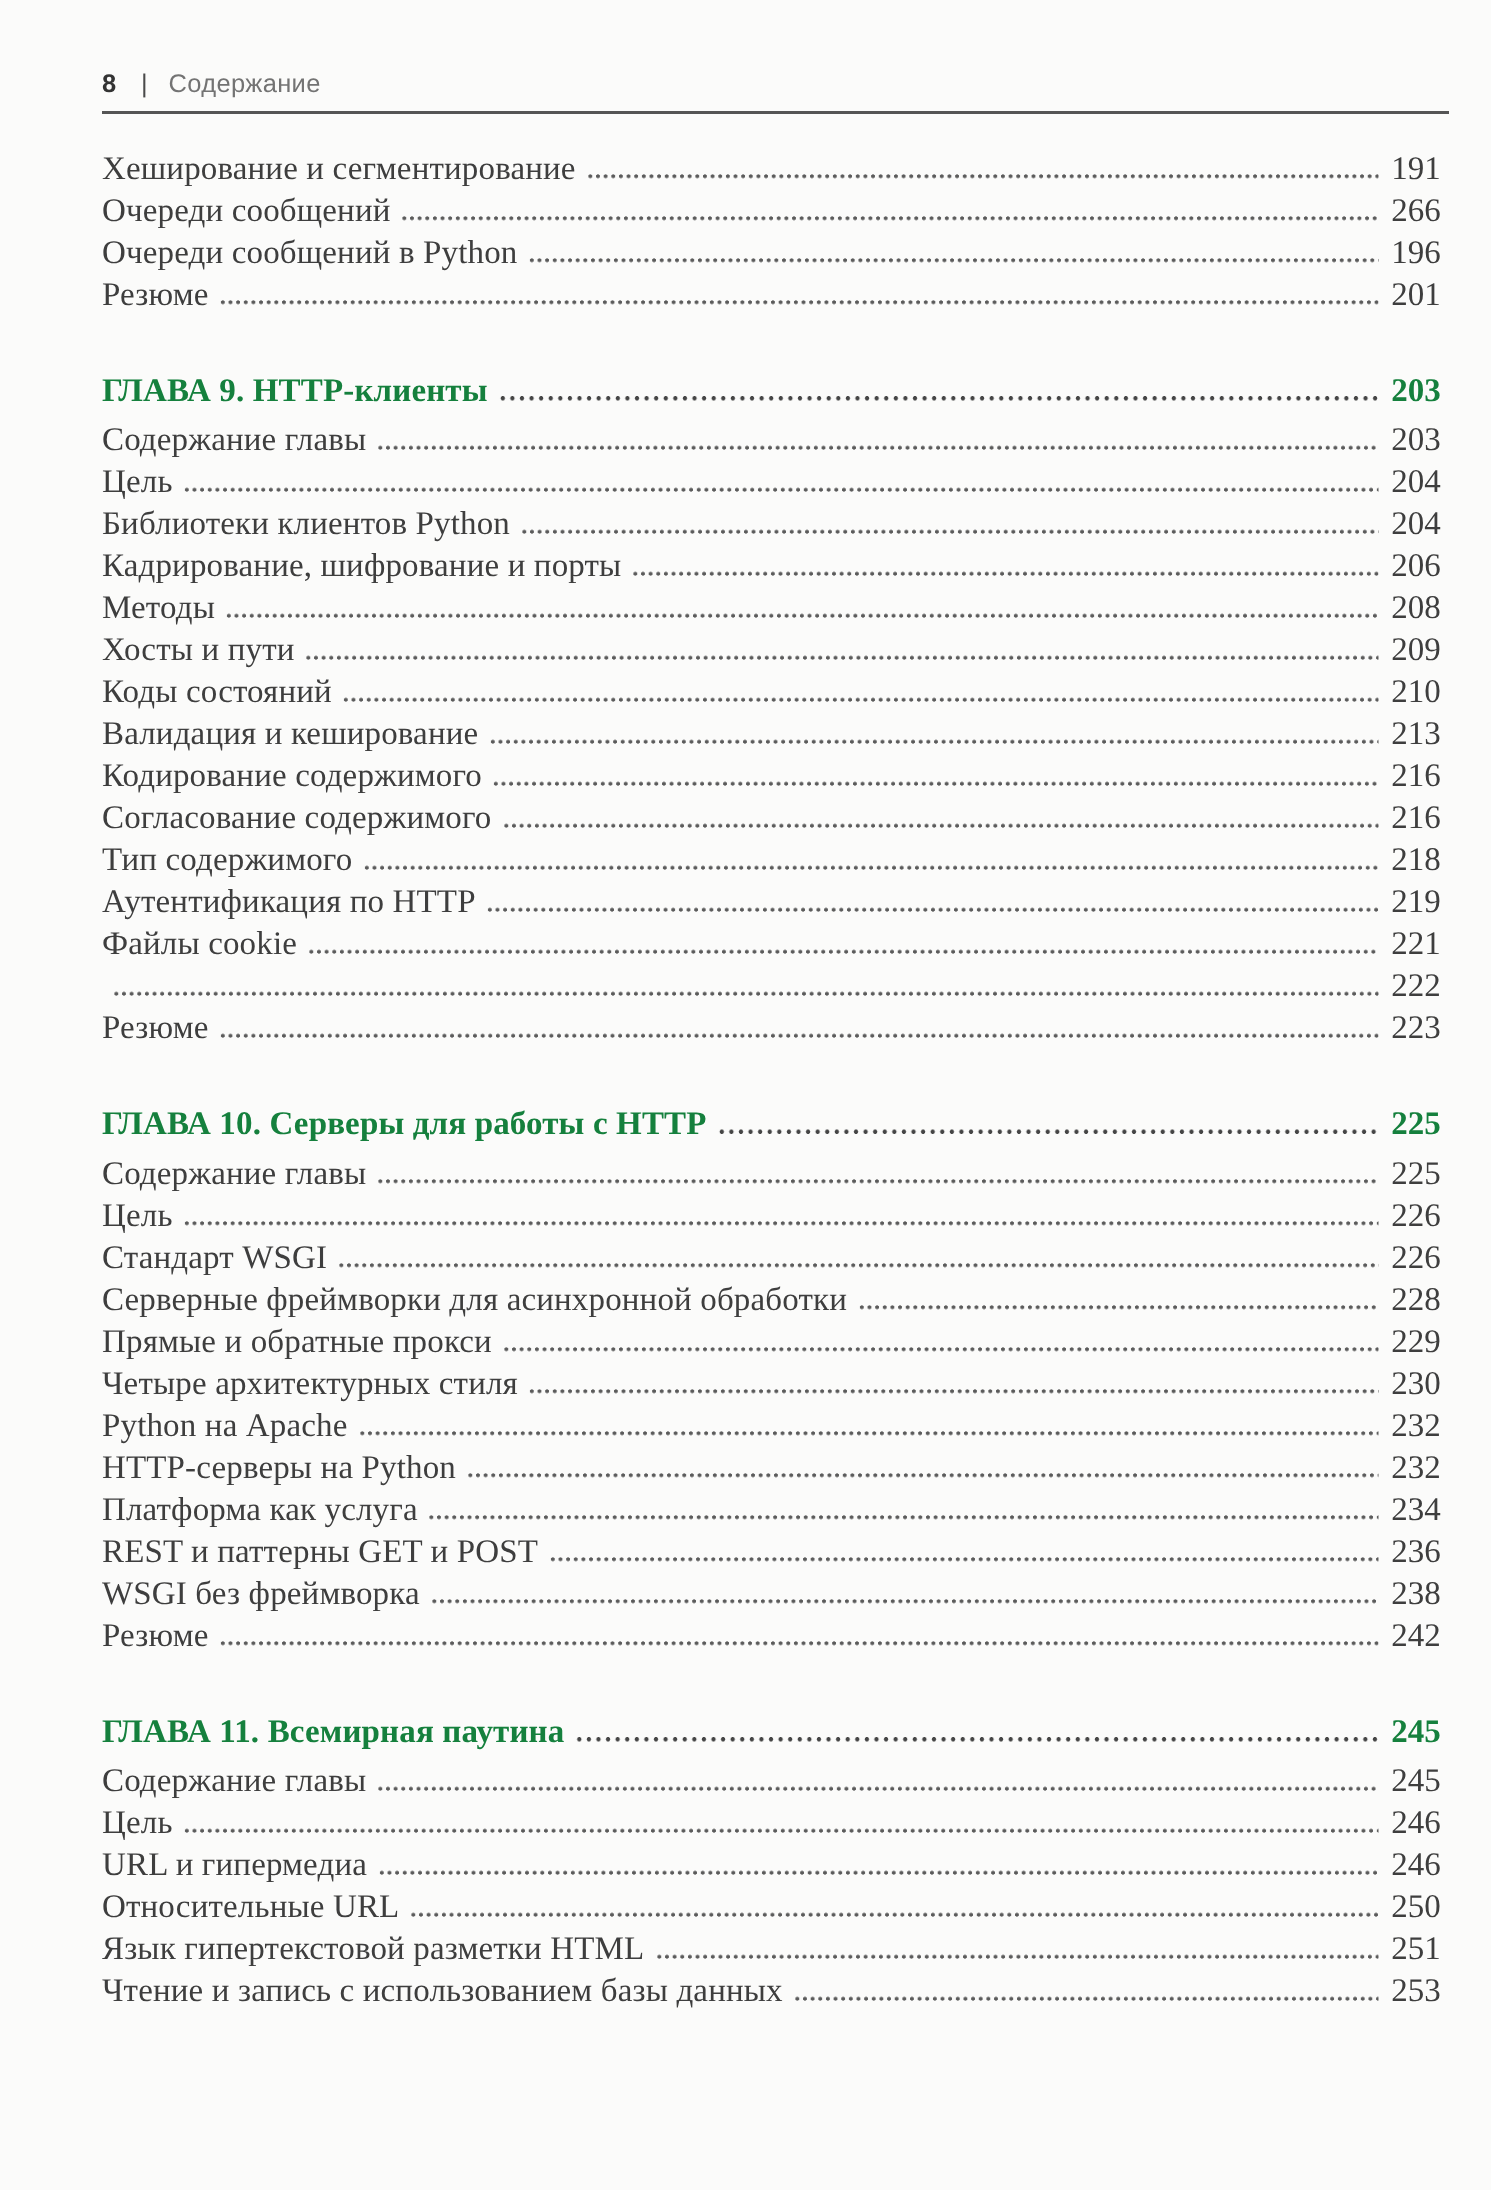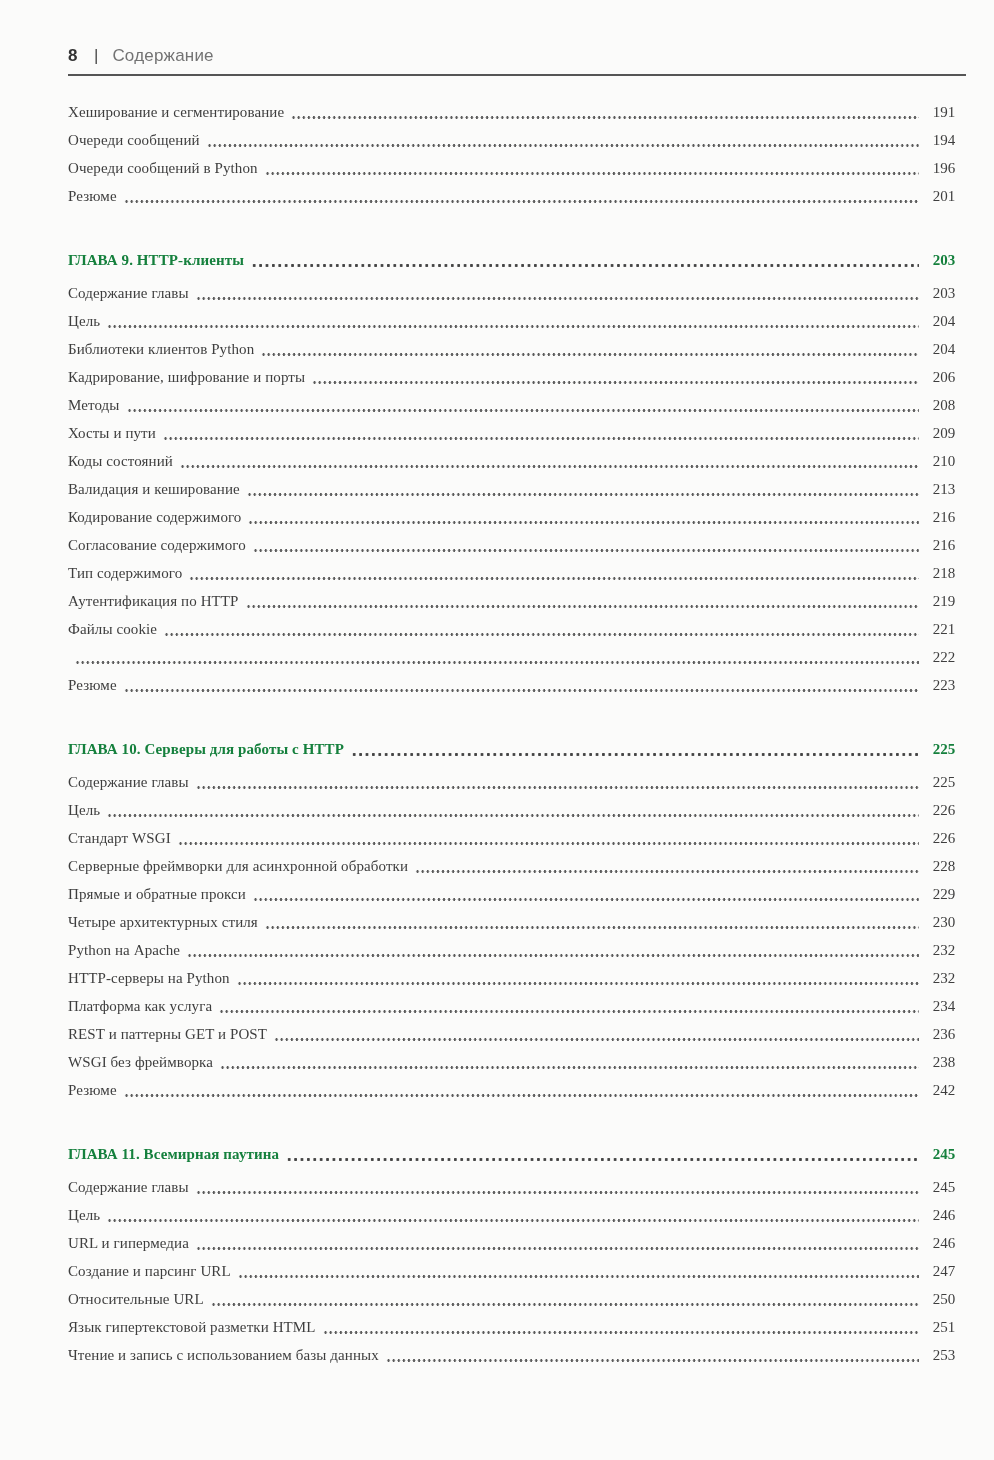--- a/index.html
+++ b/index.html
@@ -30,21 +30,21 @@
     display:flex;
     align-items:baseline;
   }
   .runhead .num{font-weight:bold;letter-spacing:.5px;}
   .runhead .sep{margin:0 14px 0 16px;color:#4a4a4a;font-weight:400;}
   .runhead .title{letter-spacing:.2px;color:#737373;}
   
   .toc{
     margin:22px 29px 0 68px;
     font-family:"Liberation Serif",serif;
-    font-size:15px;
+    font-size:22px;
     color:var(--text);
   }
   .toc-group{margin-top:36px;}
   .toc-group:first-child{margin-top:0;}
   .row{
     display:flex;
     height:28px;
     line-height:28px;
     white-space:nowrap;
   }
@@ -86,21 +86,21 @@
 
     <div>
           <div class="row">
     <span class="t">Хеширование и сегментирование</span>
     <span class="leader"></span>
     <span class="pg">191</span>
   </div>
           <div class="row">
     <span class="t">Очереди сообщений</span>
     <span class="leader"></span>
-    <span class="pg">194</span>
+    <span class="pg">266</span>
   </div>
           <div class="row">
     <span class="t">Очереди сообщений в Python</span>
     <span class="leader"></span>
     <span class="pg">196</span>
   </div>
           <div class="row">
     <span class="t">Резюме</span>
     <span class="leader"></span>
     <span class="pg">201</span>
@@ -275,25 +275,20 @@
     <span class="t">Цель</span>
     <span class="leader"></span>
     <span class="pg">246</span>
   </div>
           <div class="row">
     <span class="t">URL и гипермедиа</span>
     <span class="leader"></span>
     <span class="pg">246</span>
   </div>
           <div class="row">
-    <span class="t">Создание и парсинг URL</span>
-    <span class="leader"></span>
-    <span class="pg">247</span>
-  </div>
-          <div class="row">
     <span class="t">Относительные URL</span>
     <span class="leader"></span>
     <span class="pg">250</span>
   </div>
           <div class="row">
     <span class="t">Язык гипертекстовой разметки HTML</span>
     <span class="leader"></span>
     <span class="pg">251</span>
   </div>
           <div class="row">

